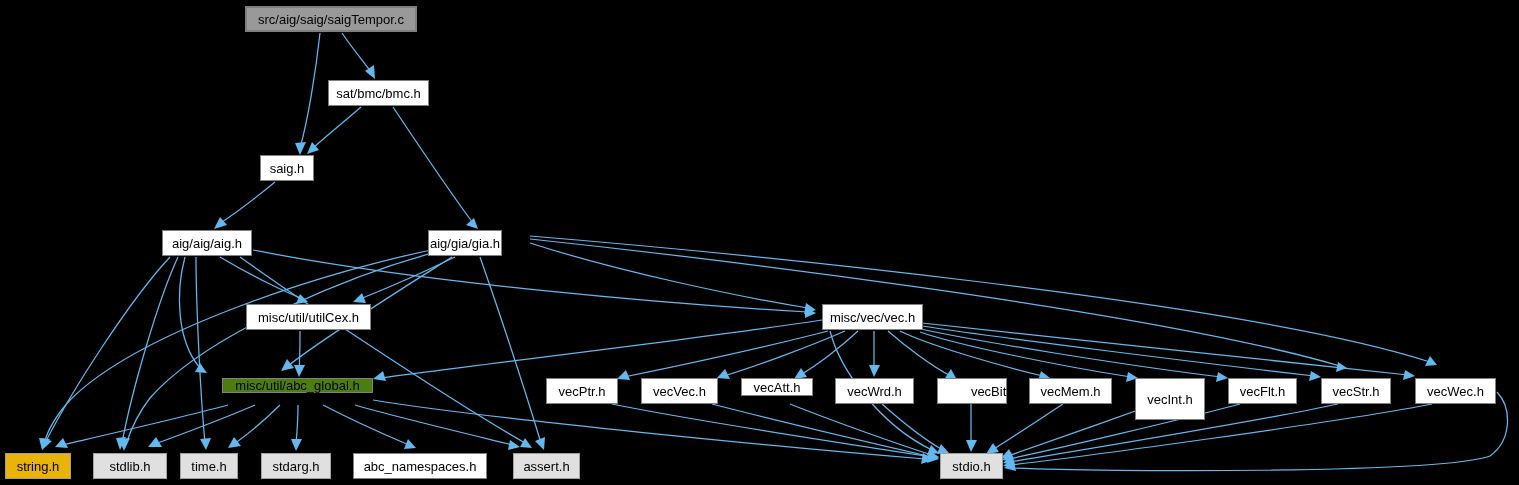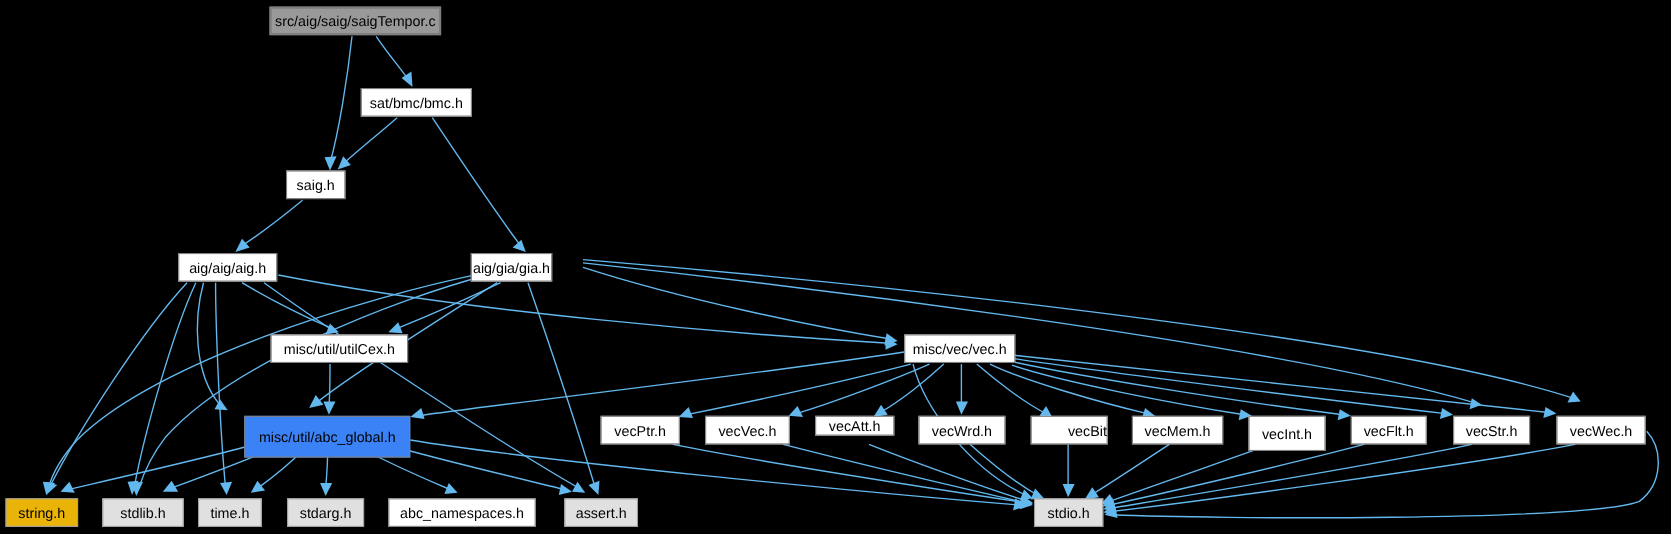--- a/index.html
+++ b/index.html
@@ -165,63 +165,63 @@
         <path class="edge-head" d="M 1003,466 L 1013,458 L 1015,468 Z" fill="#63b8ee"></path>
         <path class="edge-path" d="M 1497,392 C 1512,408 1512,440 1490,456 C 1440,474 1100,472 1011,468" stroke="#63b8ee"></path>
         <path class="edge-head" d="M 1004,468 L 1014,461 L 1016,471 Z" fill="#63b8ee"></path>
         <path class="edge-path" d="M 530,236 C 700,250 1240,300 1430,362" stroke="#63b8ee"></path>
         <path class="edge-head" d="M 1437,365 L 1425,366 L 1430,356 Z" fill="#63b8ee"></path>
         <path class="edge-path" d="M 530,239 C 690,256 1150,310 1340,366" stroke="#63b8ee"></path>
         <path class="edge-head" d="M 1347,368 L 1336,372 L 1338,362 Z" fill="#63b8ee"></path>
       </g>
   </svg>
   <div id="nodes-layer">
-      <div class="gnode root" style="left: 245px; top: 6px; width: 156px; height: 26px; background: rgb(153, 153, 153);">
+      <div class="gnode root" style="left: 245px; top: 6px; width: 172px; height: 26px; background: rgb(153, 153, 153);">
         <span class="gnode-label">src/aig/saig/saigTempor.c</span>
       </div>
       <div class="gnode white" style="left: 328px; top: 80px; width: 101px; height: 26px; background: rgb(255, 255, 255);">
         <span class="gnode-label">sat/bmc/bmc.h</span>
       </div>
       <div class="gnode white" style="left: 260px; top: 155px; width: 54px; height: 26px; background: rgb(255, 255, 255);">
         <span class="gnode-label">saig.h</span>
       </div>
       <div class="gnode white" style="left: 162px; top: 230px; width: 90px; height: 26px; background: rgb(255, 255, 255);">
         <span class="gnode-label">aig/aig/aig.h</span>
       </div>
       <div class="gnode white" style="left: 428px; top: 230px; width: 74px; height: 26px; background: rgb(255, 255, 255); justify-content: center;">
         <span class="gnode-label">aig/gia/gia.h</span>
       </div>
       <div class="gnode white" style="left: 246px; top: 304px; width: 125px; height: 26px; background: rgb(255, 255, 255);">
         <span class="gnode-label">misc/util/utilCex.h</span>
       </div>
       <div class="gnode white" style="left: 822px; top: 304px; width: 101px; height: 26px; background: rgb(255, 255, 255);">
         <span class="gnode-label">misc/vec/vec.h</span>
       </div>
-      <div class="gnode white" style="left: 222px; top: 378px; width: 151px; height: 38px; background: #3b82f6;">
+      <div class="gnode white" style="left: 222px; top: 378px; width: 151px; height: 15px; background: #4d7c0f;">
         <span class="gnode-label">misc/util/abc_global.h</span>
       </div>
       <div class="gnode white" style="left: 546px; top: 378px; width: 72px; height: 26px; background: rgb(255, 255, 255);">
         <span class="gnode-label">vecPtr.h</span>
       </div>
       <div class="gnode white" style="left: 641px; top: 378px; width: 77px; height: 26px; background: rgb(255, 255, 255);">
         <span class="gnode-label">vecVec.h</span>
       </div>
       <div class="gnode white" style="left: 741px; top: 378px; width: 72px; height: 18px; background: rgb(255, 255, 255);">
         <span class="gnode-label">vecAtt.h</span>
       </div>
       <div class="gnode white" style="left: 835px; top: 378px; width: 79px; height: 26px; background: rgb(255, 255, 255);">
         <span class="gnode-label">vecWrd.h</span>
       </div>
       <div class="gnode white" style="left: 937px; top: 378px; width: 70px; height: 26px; background: rgb(255, 255, 255); padding-left: 44px;">
         <span class="gnode-label">vecBit.h</span>
       </div>
       <div class="gnode white" style="left: 1029px; top: 378px; width: 83px; height: 26px; background: rgb(255, 255, 255);">
         <span class="gnode-label">vecMem.h</span>
       </div>
-      <div class="gnode white" style="left: 1135px; top: 378px; width: 70px; height: 32px; background: rgb(255, 255, 255);">
+      <div class="gnode white" style="left: 1135px; top: 378px; width: 70px; height: 42px; background: rgb(255, 255, 255);">
         <span class="gnode-label">vecInt.h</span>
       </div>
       <div class="gnode white" style="left: 1228px; top: 378px; width: 69px; height: 26px; background: rgb(255, 255, 255);">
         <span class="gnode-label">vecFlt.h</span>
       </div>
       <div class="gnode white" style="left: 1321px; top: 378px; width: 70px; height: 26px; background: rgb(255, 255, 255);">
         <span class="gnode-label">vecStr.h</span>
       </div>
       <div class="gnode white" style="left: 1415px; top: 378px; width: 81px; height: 26px; background: rgb(255, 255, 255);">
         <span class="gnode-label">vecWec.h</span>

